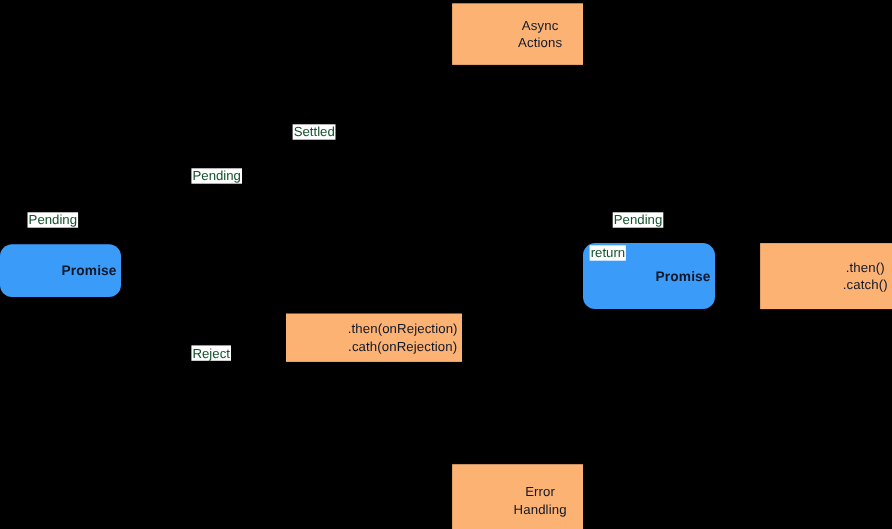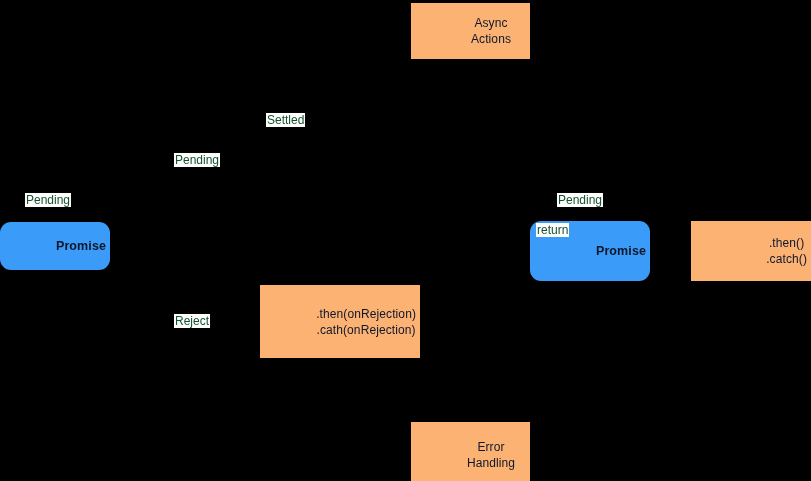--- a/index.html
+++ b/index.html
@@ -69,21 +69,21 @@
 
   <div class="node blue" style="left:530px; top:221px; width:120px; height:60px;">
     <span class="node-label">Promise</span>
   </div>
 
   <div class="node orange" style="left:691px; top:221px; width:120px; height:60px;">
     <span class="node-label">.then()
 .catch()</span>
   </div>
 
-  <div class="node orange" style="left:260px; top:285px; width:160px; height:73px;">
+  <div class="node orange" style="left:260px; top:285px; width:160px; height:44px;">
     <span class="node-label">.then(onRejection)
 .cath(onRejection)</span>
   </div>
 
   <div class="node orange" style="left:411px; top:422px; width:119px; height:66px;">
     <span class="node-label">Error Handling</span>
   </div>
 
   <div class="edge-label" style="left:266px; top:113px;">Settled</div>
 

